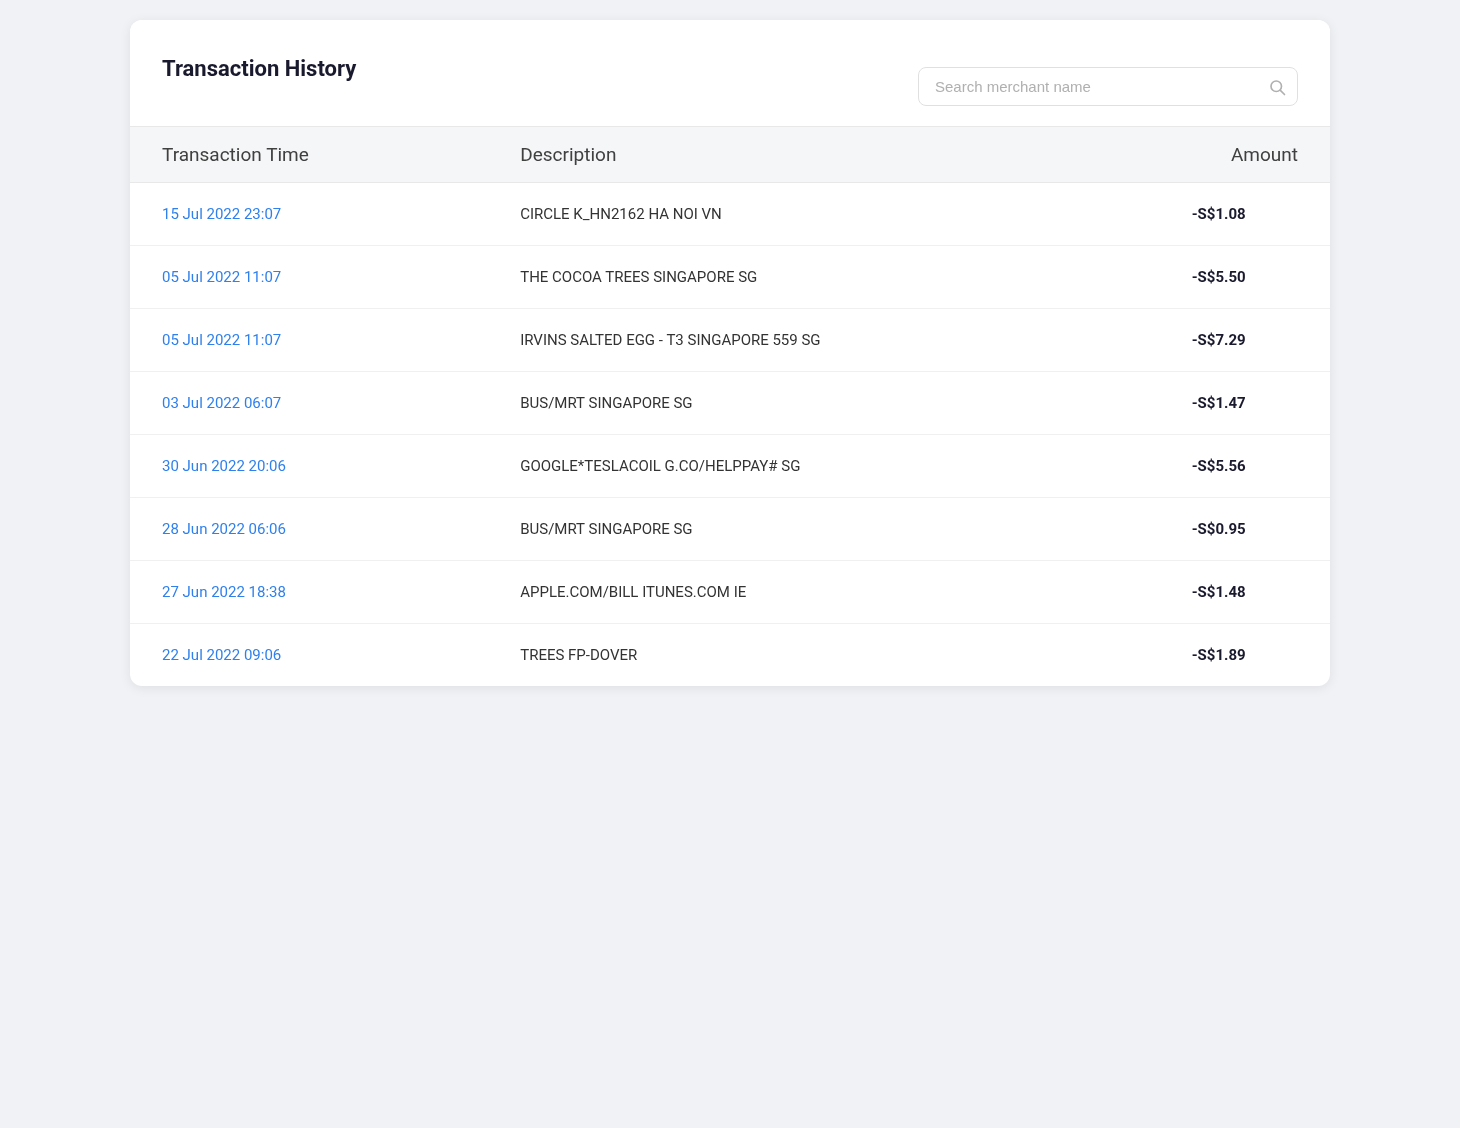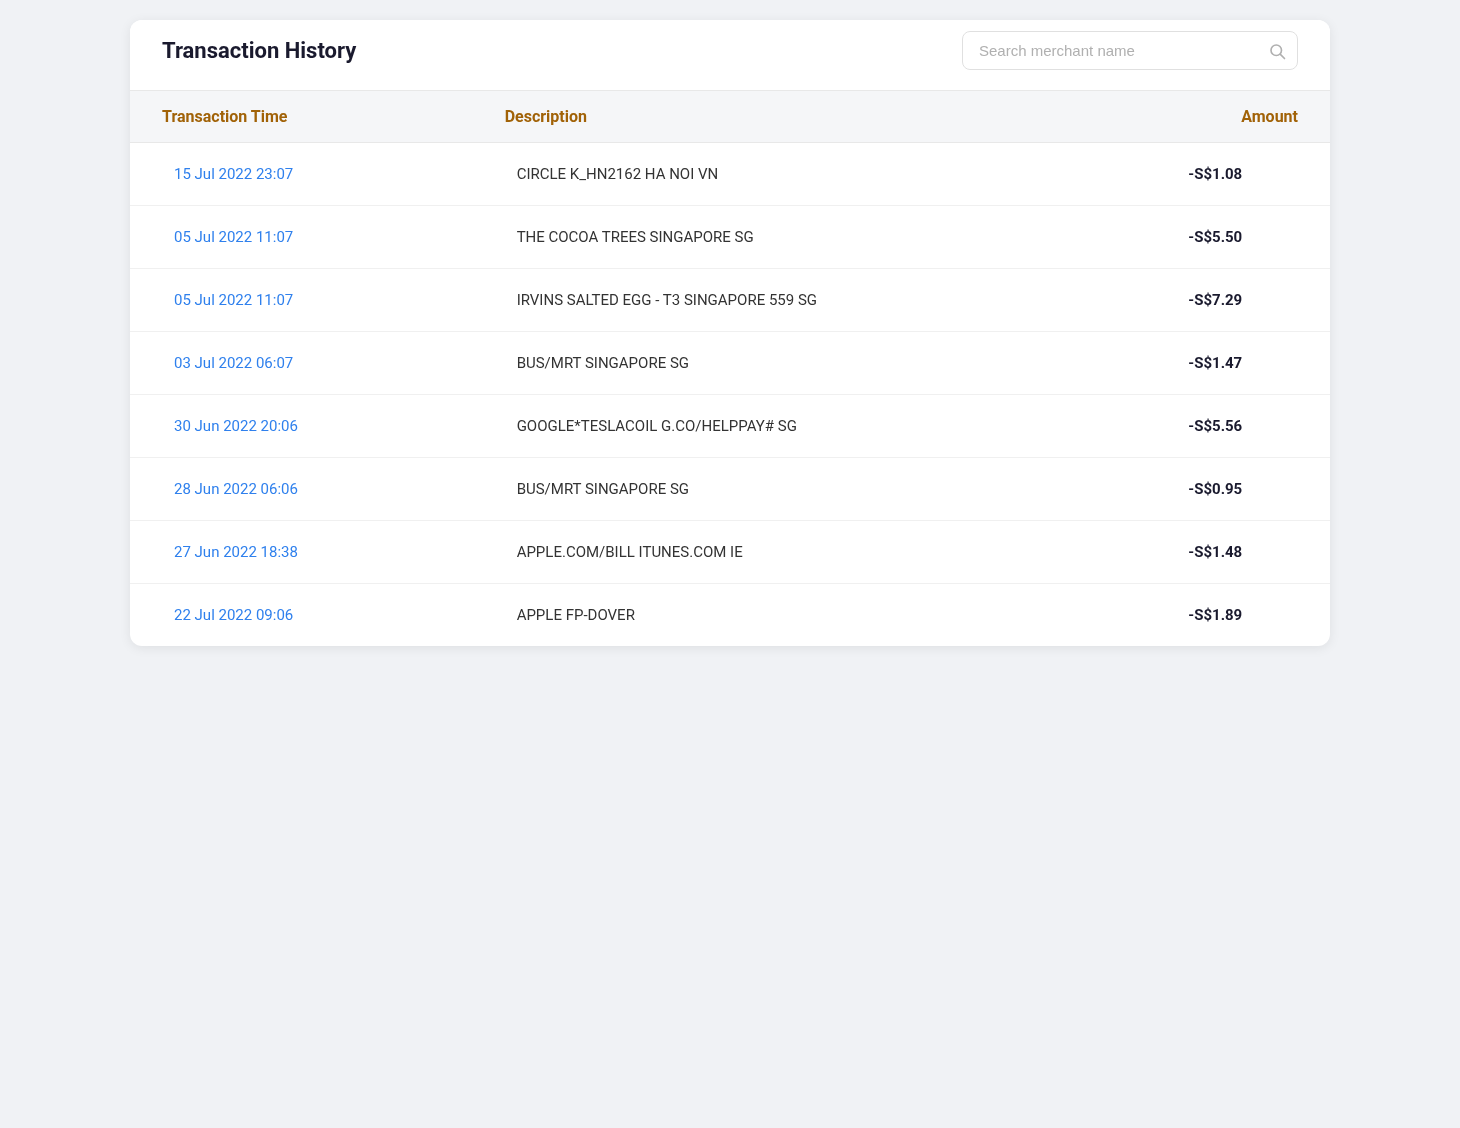--- a/index.html
+++ b/index.html
@@ -36,21 +36,22 @@
     }
 
     .page-title {
       font-size: 22px;
       font-weight: 700;
       color: #1a1a2e;
     }
 
     .search-wrapper {
       position: relative;
-      width: 336px;
+      width: 380px;
+      margin-top: 36px;
     }
 
     .search-input {
       width: 100%;
       padding: 10px 40px 10px 16px;
       border: 1.5px solid #e0e0e0;
       border-radius: 8px;
       font-size: 15px;
       color: #333;
       outline: none;
@@ -82,39 +83,39 @@
 
     thead tr {
       background: #f5f6f8;
       border-top: 1px solid #e8e8e8;
       border-bottom: 1px solid #e8e8e8;
     }
 
     thead th {
       padding: 16px 32px;
       text-align: left;
-      font-size: 16px;
-      font-weight: 700;
-      color: #a16207;
+      font-size: 19px;
+      font-weight: 400;
+      color: #404040;
     }
 
     thead th.amount-col {
       text-align: right;
     }
 
     tbody tr {
       border-bottom: 1px solid #f0f0f0;
     }
 
     tbody tr:last-child {
       border-bottom: none;
     }
 
     tbody td {
-      padding: 22px 44px;
+      padding: 22px 32px;
       font-size: 15px;
     }
 
     .tx-time {
       color: #2f80ed;
       font-weight: 400;
       white-space: nowrap;
     }
 
     .tx-desc {
@@ -186,19 +187,19 @@
             <td class="tx-desc">BUS/MRT SINGAPORE SG</td>
             <td class="tx-amount">-S$0.95</td>
           </tr>
           <tr>
             <td class="tx-time">27 Jun 2022 18:38</td>
             <td class="tx-desc">APPLE.COM/BILL ITUNES.COM IE</td>
             <td class="tx-amount">-S$1.48</td>
           </tr>
           <tr>
             <td class="tx-time">22 Jul 2022 09:06</td>
-            <td class="tx-desc">APPLE FP-DOVER</td>
+            <td class="tx-desc">TREES FP-DOVER</td>
             <td class="tx-amount">-S$1.89</td>
           </tr>
         </tbody>
     </table>
   </div>
 </div>
 
 </body></html>

